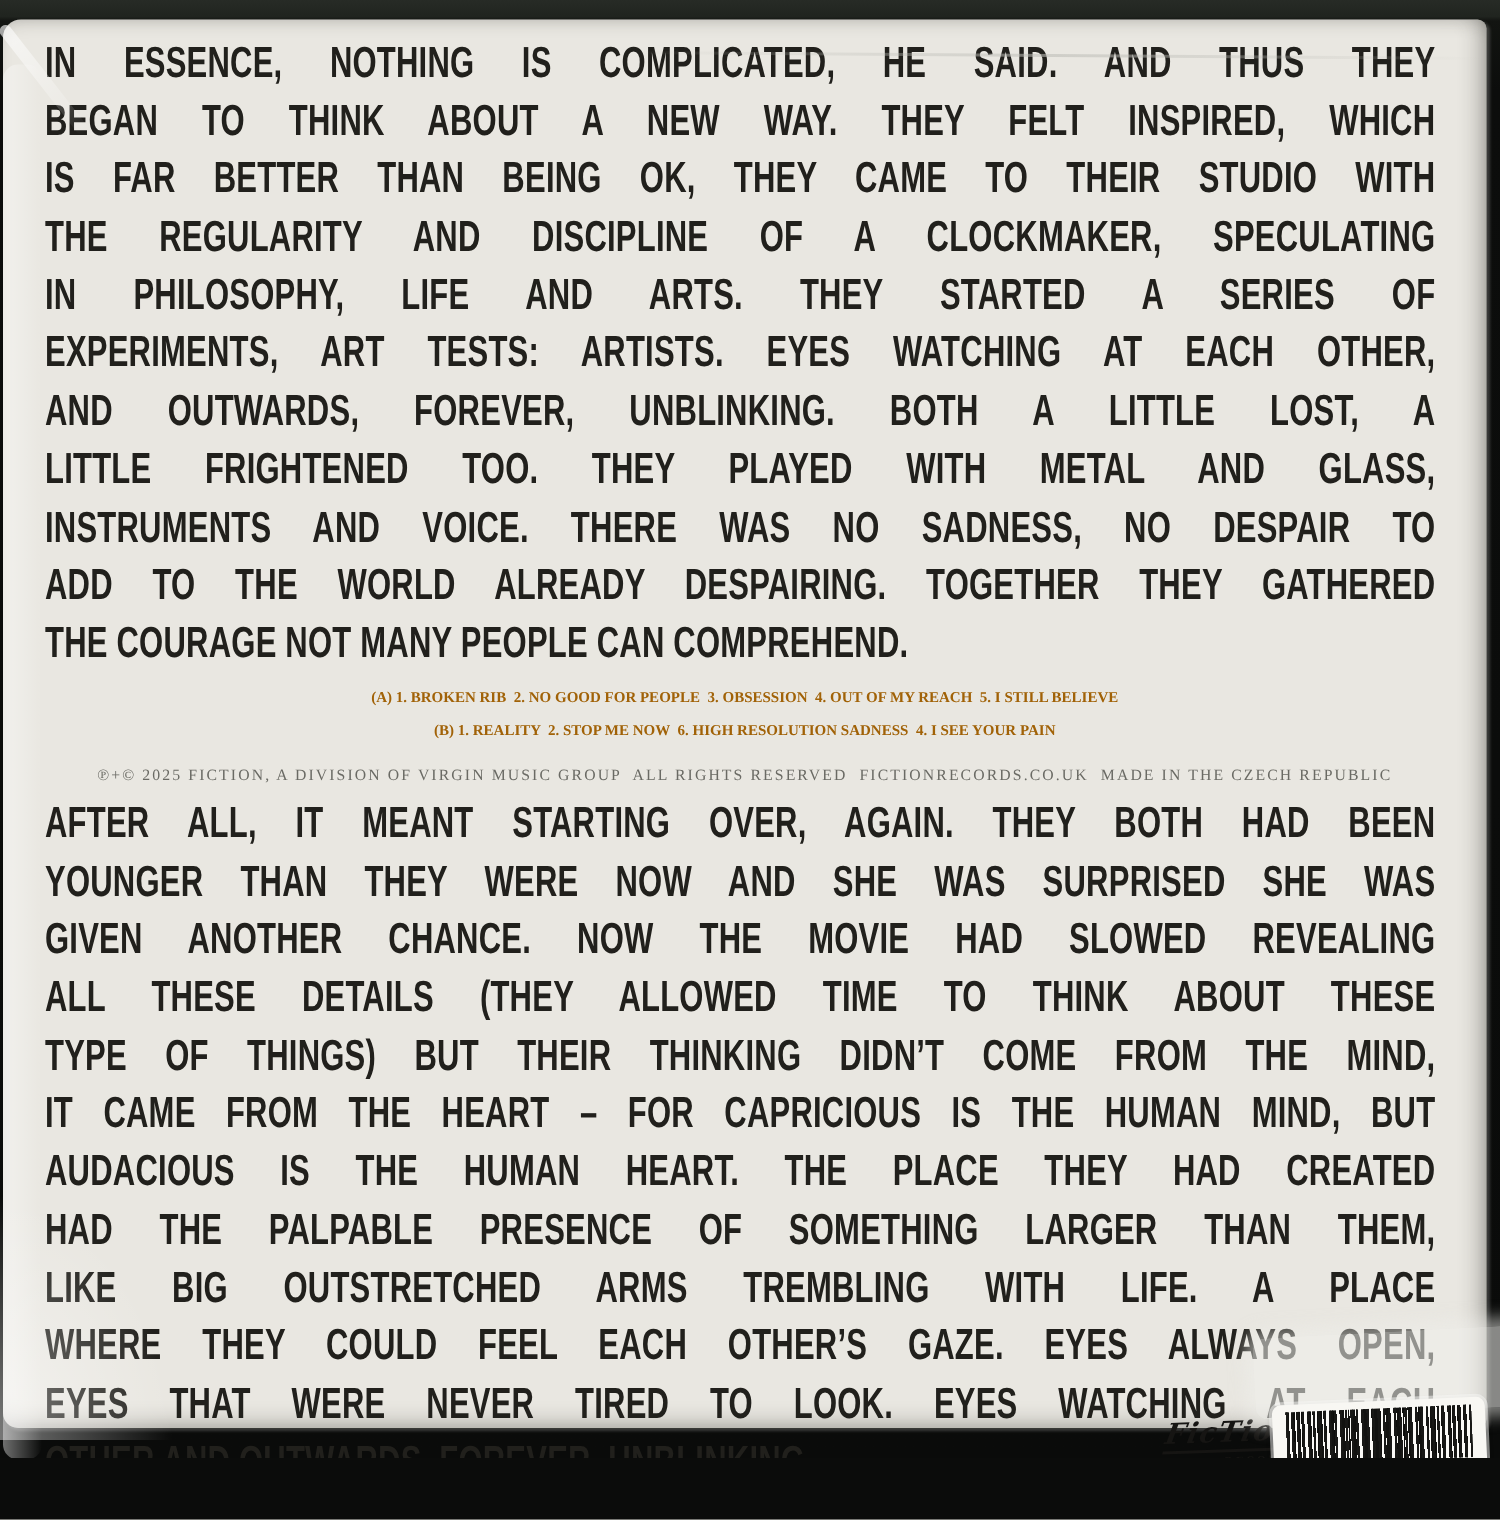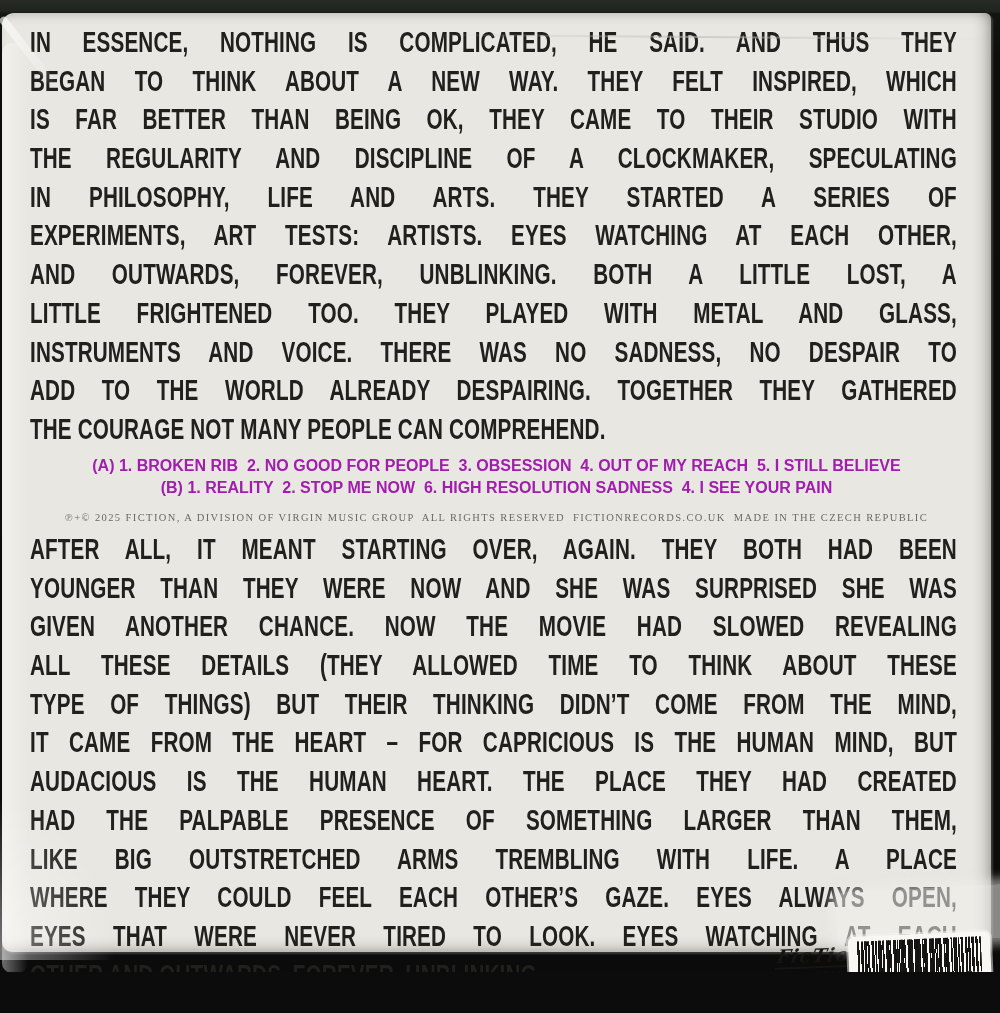--- a/index.html
+++ b/index.html
@@ -26,22 +26,22 @@
     font-weight:bold;font-size:29px;line-height:38.7px;
     color:#21201c;letter-spacing:.2px;
   }
   .para1{top:10px;}
   .para2{top:517px;}
   .tline{text-align:justify;text-align-last:justify;height:38.7px;white-space:normal;}
   .tline.last{text-align-last:left;}
   
   .tracklist{
     position:absolute;left:0;right:0;top:442px;text-align:center;
-    font-family:Liberation Sans, sans-serif;font-weight:bold;
-    font-size:16px;line-height:22px;color:#a21caf;
+    font-family:Liberation Serif, serif;font-weight:bold;
+    font-size:10px;line-height:22px;color:#a16207;
   }
   .track-line{white-space:pre;}
   
   .credit{
     position:absolute;left:0;right:0;top:498px;text-align:center;
     font-family:Liberation Serif, serif;font-size:10.5px;line-height:14px;
     letter-spacing:1.4px;color:#6a6a64;white-space:pre;
   }
   
   .logo{

